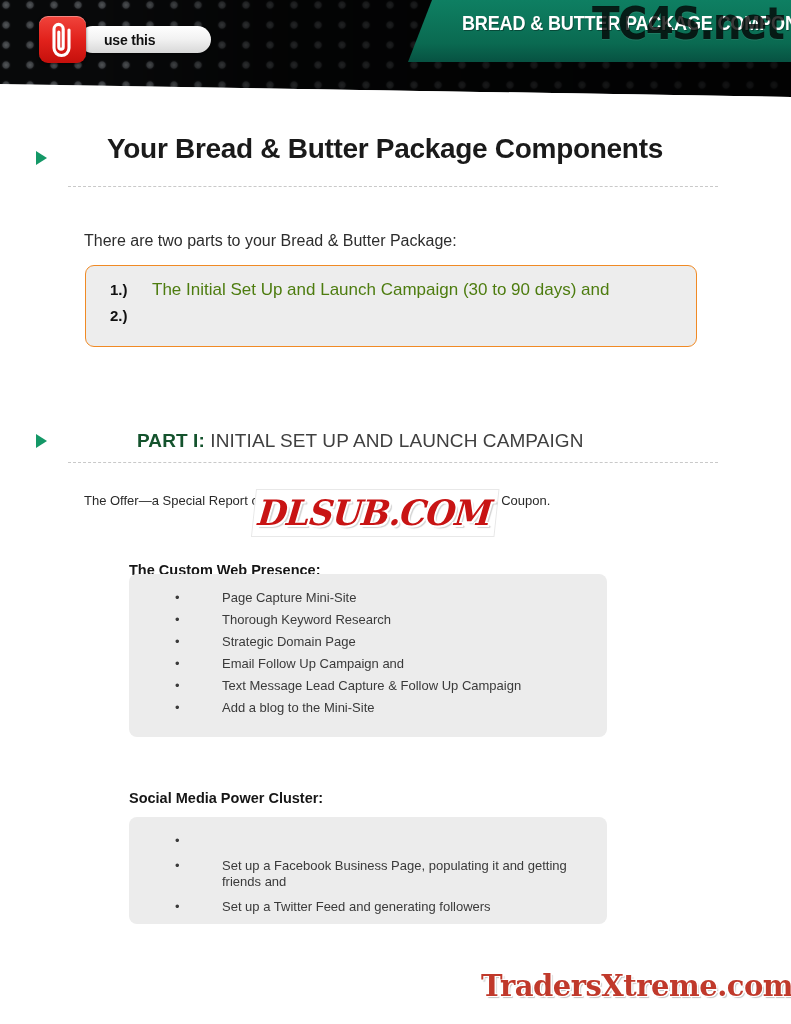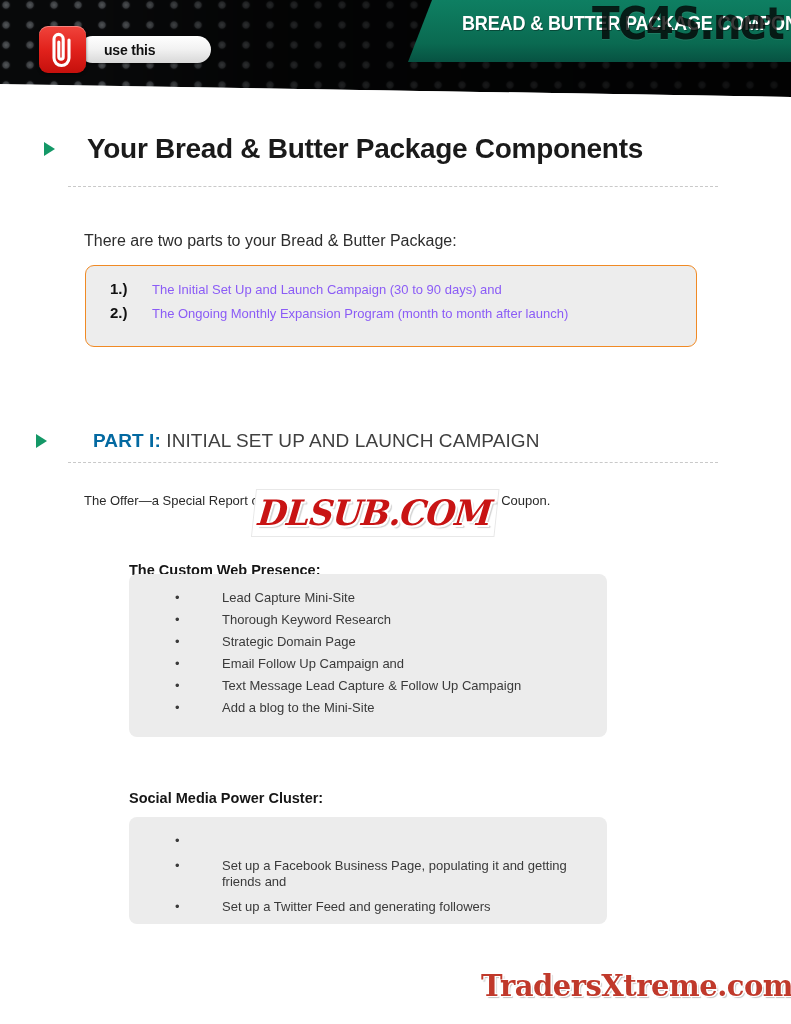--- a/index.html
+++ b/index.html
@@ -87,21 +87,21 @@
     transform-origin: left top;
     white-space: nowrap;
     text-shadow: 0 1px 0 rgba(255,255,255,0.08);
     z-index: 5;
     pointer-events: none;
   }
 
   
   .usethis-wrap {
     position: absolute;
-    left: 39px; top: 26px;
+    left: 39px; top: 16px;
     display: flex; align-items: center;
     z-index: 6;
     text-align: right;
   }
   .clip-tile {
     width: 47px; height: 47px;
     border-radius: 9px;
     background: linear-gradient(to bottom, #f0443c 0%, #e2221c 50%, #c5100c 100%);
     box-shadow: 0 1px 3px rgba(0,0,0,0.6), inset 0 1px 0 rgba(255,255,255,0.35);
     position: relative;
@@ -119,22 +119,22 @@
     box-shadow: 0 1px 2px rgba(0,0,0,0.5);
   }
   .usethis-pill span {
     font-size: 14px; font-weight: bold; color: #111;
     letter-spacing: -0.2px;
   }
 
   
   .page-title-row {
     position: absolute;
-    left: 44px; top: 133px;
-    display: flex; align-items: center;
+    left: 36px; top: 133px;
+    display: flex; align-items: flex-end; gap: 28px;
   }
   .tri {
     width: 0; height: 0;
     border-left: 11px solid #149867;
     border-top: 7px solid transparent;
     border-bottom: 7px solid transparent;
     flex: none;
   }
   .page-title {
     margin-left: 32px;
@@ -168,34 +168,34 @@
     background: #ededed;
     padding: 14px 0 0 0;
   }
   .numrow { display: flex; align-items: baseline; margin-bottom: 7px; }
   .numrow .num {
     width: 66px;
     padding-left: 24px;
     font-size: 15px; font-weight: bold; color: #111;
     flex: none;
   }
-  .numrow .txt { font-size: 13px; color: #8b5cf6; }
+  .numrow .txt { font-size: 17px; color: #4d7c0f; }
 
   .part-row {
     position: absolute;
     left: 36px; top: 430px;
     display: flex; align-items: center;
   }
   .part-label {
     margin-left: 46px;
     font-size: 19px;
     letter-spacing: 0.1px;
     white-space: nowrap;
   }
-  .part-label b { color: #0369a1; font-weight: bold; }
+  .part-label b { color: #14532d; font-weight: bold; margin-left: 44px; }
   .part-label .lt { color: #404040; font-weight: normal; }
 
   .offer-para {
     position: absolute;
     left: 84px; top: 492px;
     width: 640px;
     font-size: 13px;
     line-height: 17px;
     color: #2a2a2a;
   }
@@ -307,41 +307,40 @@
 
 <div class="intro">There are two parts to your Bread &amp; Butter Package:</div>
 
 <div class="numbox">
   <div class="numrow">
     <div class="num">1.)</div>
     <div class="txt">The Initial Set Up and Launch Campaign (30 to 90 days) and</div>
   </div>
   <div class="numrow">
     <div class="num">2.)</div>
-    <div class="txt">The Ongoing Monthly Expansion Program (month to month after launch)</div>
   </div>
 </div>
 
 <div class="part-row">
   <div class="tri"></div>
   <div class="part-label">
     <b>PART I:</b><span class="lt"> INITIAL SET UP AND LAUNCH CAMPAIGN</span>
   </div>
 </div>
 <div class="dash-rule" id="rule2"></div>
 
 <div class="offer-para">The Offer—a Special Report                                             combine offers like a Special Report plus a Coupon.</div>
 <div class="watermark-dlsub">DLSUB.COM</div>
 
 <div class="sub-head" id="sh1">The Custom Web Presence:</div>
 <div class="graybox" id="gb1">
   <ul class="blist">
     <li>
       <span class="dot">•</span>
-      <span class="btxt">Lead Capture Mini-Site</span>
+      <span class="btxt">Page Capture Mini-Site</span>
     </li>
     <li>
       <span class="dot">•</span>
       <span class="btxt">Thorough Keyword Research</span>
     </li>
     <li>
       <span class="dot">•</span>
       <span class="btxt">Strategic Domain Page</span>
     </li>
     <li>

